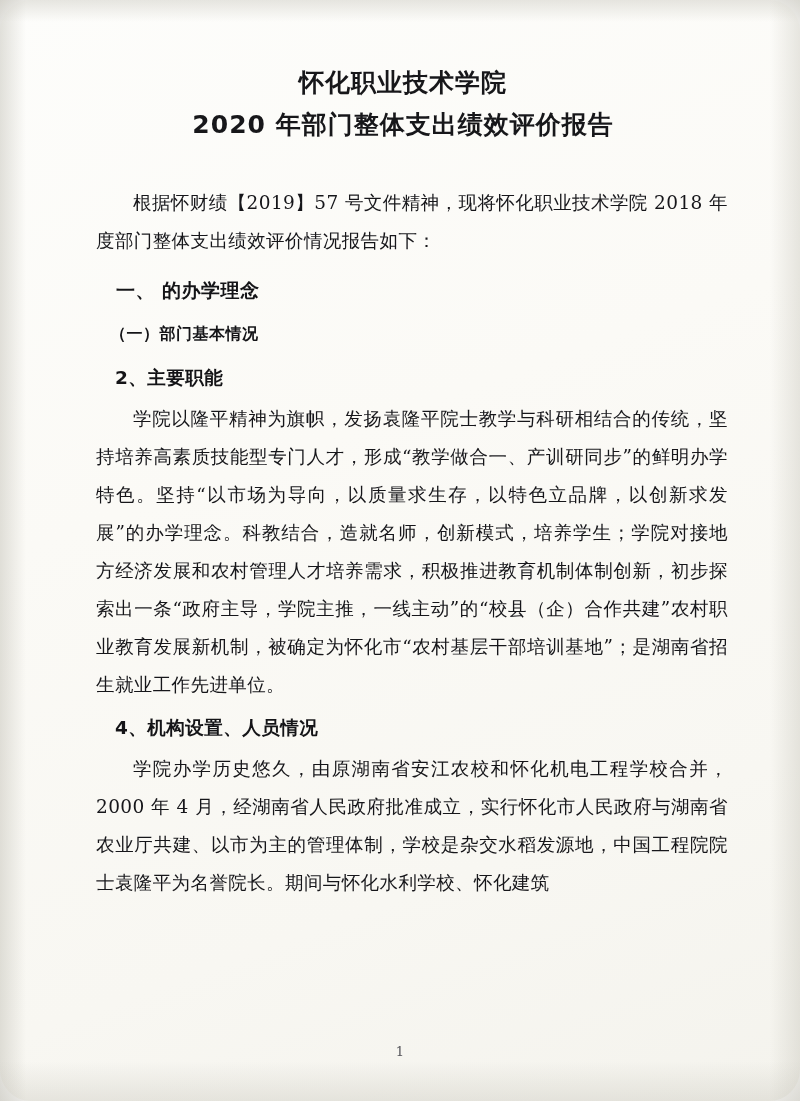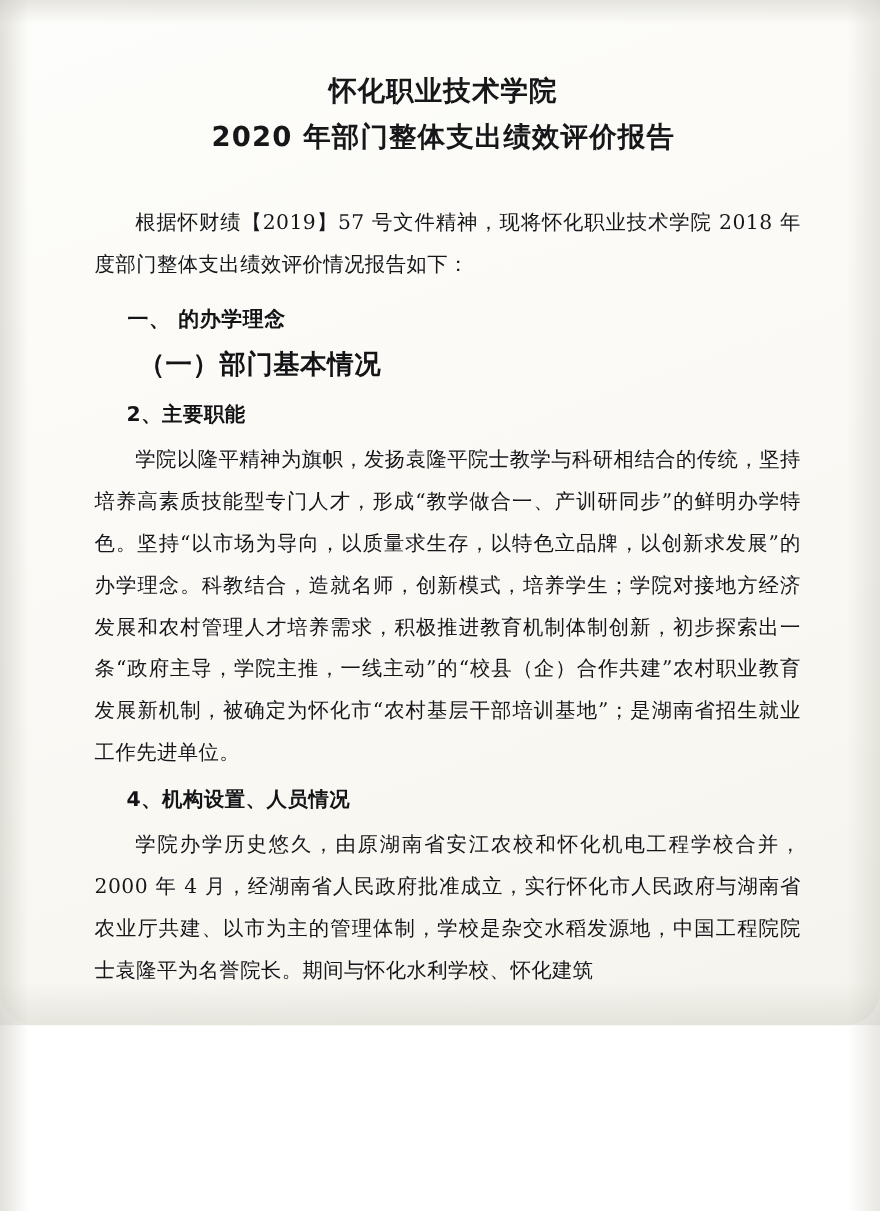--- a/index.html
+++ b/index.html
@@ -9,21 +9,21 @@
   body {
     width: 800px;
     height: 1101px;
     background: #ffffff;
     font-family: "DejaVu Serif", "Liberation Serif", serif;
     overflow: hidden;
   }
   .page {
     position: relative;
     width: 800px;
-    height: 932px;
+    height: 1101px;
     background: linear-gradient(160deg, #fdfdfb 0%, #fbfaf6 40%, #f8f7f2 75%, #f4f3ed 100%);
     box-sizing: border-box;
     padding: 62px 72px 38px 78px;
     border-radius: 31px;
   }
   
   .scan-shade-left {
     position: absolute;
     top: 0; left: 0;
     width: 26px; height: 1101px;
@@ -64,41 +64,41 @@
   }
   .doc-title .line1 { display: block; }
   .doc-title .line2 { display: block; }
 
   .title-gap { height: 38px; }
 
   p.body-para {
     font-size: 18.5px;
     line-height: 38px;
     color: #16161a;
-    margin: 0 0 2px 8px;
+    margin: 0 0 2px 18px;
     text-align: justify;
     text-justify: inter-ideograph;
     text-indent: 2em;
     letter-spacing: 0.4px;
   }
 
   h2.heading-1 {
     font-family: "DejaVu Sans", "Liberation Sans", sans-serif;
     font-weight: bold;
     font-size: 19px;
     line-height: 40px;
     color: #141417;
     margin: 10px 0 2px 0;
     text-indent: 2em;
     letter-spacing: 0.5px;
   }
   h3.heading-2 {
-    font-family: Liberation Mono, monospace;
+    font-family: Liberation Sans, sans-serif;
     font-weight: bold;
-    font-size: 24px;
+    font-size: 16px;
     line-height: 40px;
     color: #141417;
     margin: 4px 0 2px 0;
     text-indent: 2em;
     letter-spacing: 0.5px;
   }
   h4.heading-3 {
     font-family: "DejaVu Sans", "Liberation Sans", sans-serif;
     font-weight: bold;
     font-size: 18.5px;

